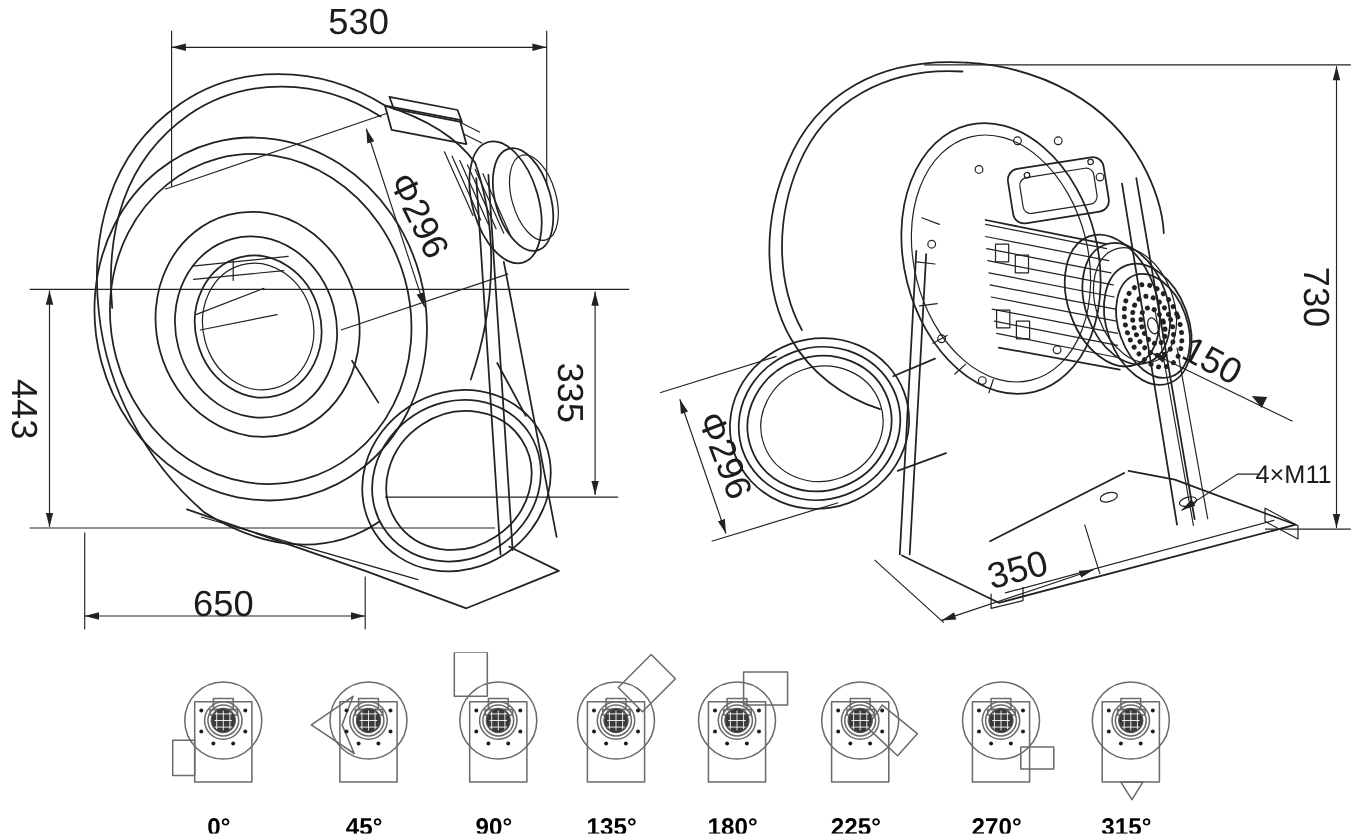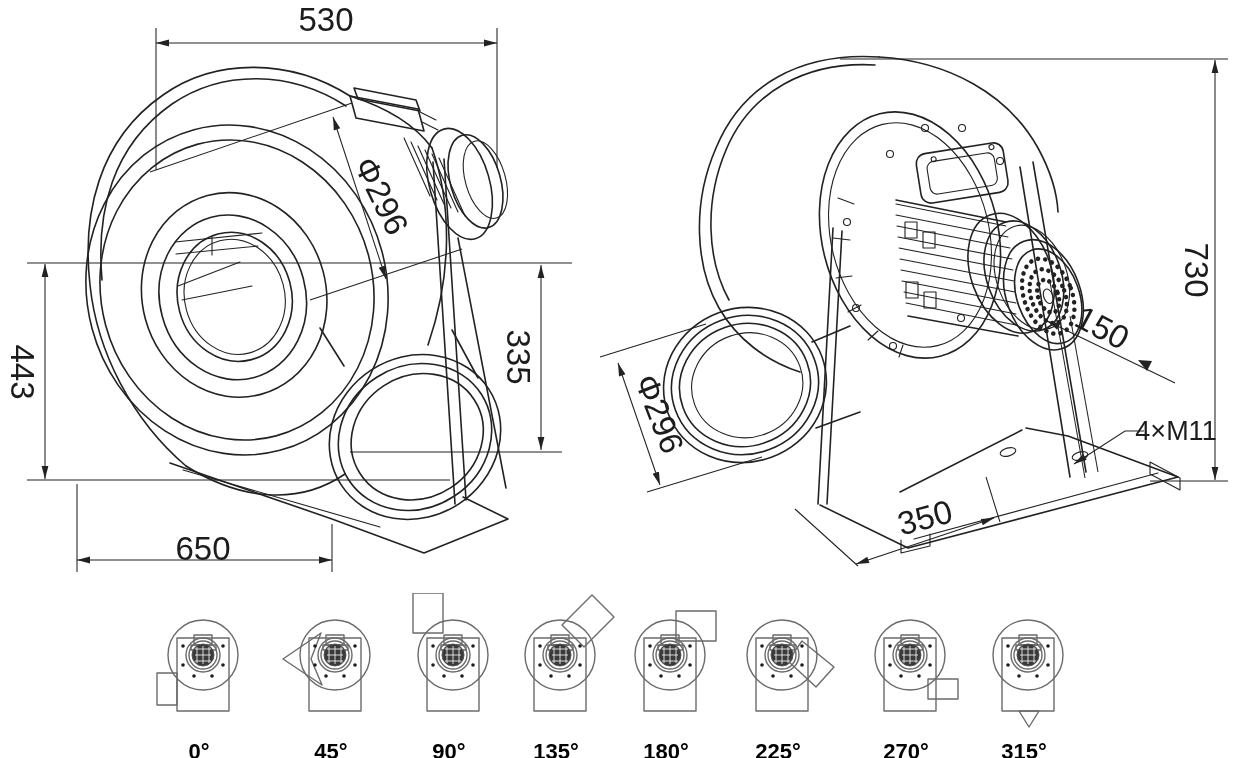--- a/index.html
+++ b/index.html
@@ -4,21 +4,21 @@
 <style>
   html,body{margin:0;padding:0;background:#fff;}
   .canvas{position:relative;width:1236px;height:758px;background:#fff;overflow:hidden;
           font-family:"Liberation Sans", sans-serif;}
   svg{position:absolute;display:block;}
   .ln{fill:none;stroke:#222;stroke-width:1.6;stroke-linecap:round;stroke-linejoin:round;}
   .ln2{fill:none;stroke:#222;stroke-width:1.1;stroke-linecap:round;stroke-linejoin:round;}
   .dim{fill:none;stroke:#222;stroke-width:1.05;}
   .dim-label{position:absolute;width:120px;height:34px;line-height:34px;text-align:center;
              font-size:33px;color:#1c1c1c;white-space:nowrap;}
-  .dim-label.small{font-size:27px;height:24px;line-height:24px;}
+  .dim-label.small{font-size:23px;height:24px;line-height:24px;}
   .r90{transform:rotate(90deg);}
   .orient{position:absolute;top:593px;width:124px;display:flex;flex-direction:column;align-items:center;}
   .orient svg{position:static;}
   .olabel{margin-top:10px;font-size:22px;font-weight:700;color:#000;text-align:center;}
   .oln{fill:none;stroke:#6b6b6b;stroke-width:1.4;stroke-linejoin:round;}
   .obolt{fill:#1d1d1d;stroke:none;}
 </style>
 </head>
 <body>
 

